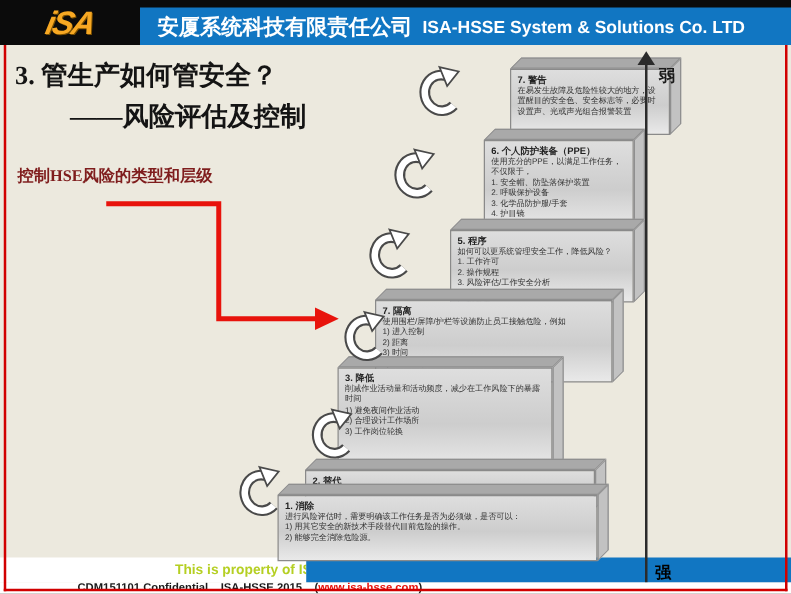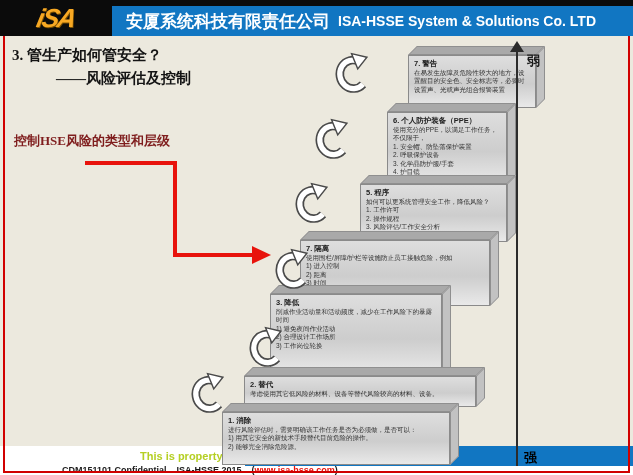--- a/index.html
+++ b/index.html
@@ -9,21 +9,21 @@
   .hdr{position:absolute;top:0;left:0;right:0;height:36px;background:#0b0b0b;z-index:30;}
   .logo{position:absolute;left:0;top:0;width:112px;height:36px;display:flex;align-items:center;justify-content:center;}
   .logo span{color:#f7a823;font-style:italic;font-weight:900;font-size:26px;letter-spacing:-2px;
              transform:skewX(-12deg);text-shadow:1px 1px 0 #7a4f00;}
   .band{position:absolute;left:112px;top:6px;right:0;height:30px;background:#1176c2;
         display:flex;align-items:center;gap:8px;padding-left:14px;box-sizing:border-box;}
   .band .cn{color:#fff;font-weight:700;font-size:17px;white-space:nowrap;}
   .band .en{color:#fff;font-weight:700;font-size:14px;white-space:nowrap;}
   
   .title{position:absolute;left:12px;top:44px;font-family:"Liberation Serif","DejaVu Serif",serif;
-         font-weight:700;font-size:15px;color:#141414;line-height:1.55;z-index:5;}
+         font-weight:700;font-size:21px;color:#141414;line-height:1.55;z-index:5;}
   .title .t2{margin-left:44px;}
   .subtitle{position:absolute;left:14px;top:132px;color:#7f1d1d;font-family:"Liberation Serif","DejaVu Serif",serif;
             font-weight:700;font-size:13px;z-index:5;}
   
   .redarrow{position:absolute;left:80px;top:155px;z-index:6;}
   
   .axis-line{position:absolute;left:516px;top:50px;width:2px;height:416px;background:#2b2b2b;z-index:20;}
   .axis-head{position:absolute;left:510px;top:41px;width:0;height:0;border-left:7px solid transparent;
              border-right:7px solid transparent;border-bottom:11px solid #2b2b2b;z-index:20;}
   .axis-top-label{position:absolute;left:527px;top:52px;font-size:13px;font-weight:700;color:#1a1a1a;z-index:21;}
@@ -164,21 +164,21 @@
     <div class="face-top"></div>
     <div class="face-right"></div>
     <div class="face-front">
       <div class="step-title">2. 替代</div>
       <div class="step-lines">
           <div>考虑使用其它低风险的材料、设备等替代风险较高的材料、设备。</div>
         </div>
     </div>
   </div>
 
-  <div class="step" style="left:222px;top:412px;width:228px;height:53px;z-index:12;">
+  <div class="step" style="left:222px;top:396px;width:256px;height:53px;z-index:12;">
     <div class="face-top"></div>
     <div class="face-right"></div>
     <div class="face-front">
       <div class="step-title">1. 消除</div>
       <div class="step-lines">
           <div>进行风险评估时，需要明确该工作任务是否为必须做，是否可以：</div>
           <div>1) 用其它安全的新技术手段替代目前危险的操作。</div>
           <div>2) 能够完全消除危险源。</div>
         </div>
     </div>

